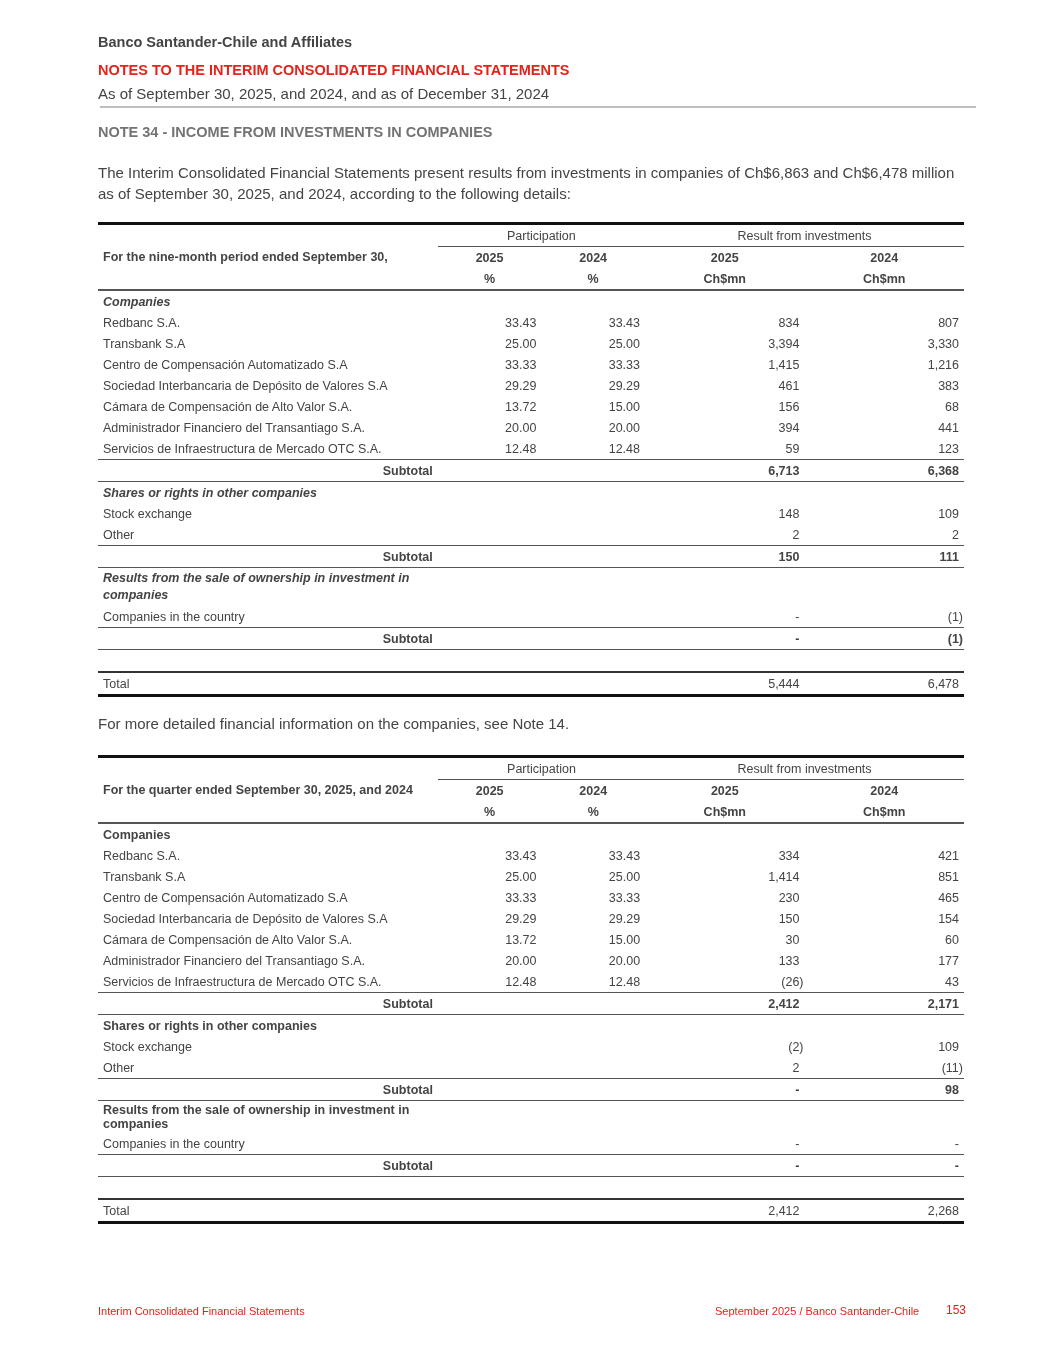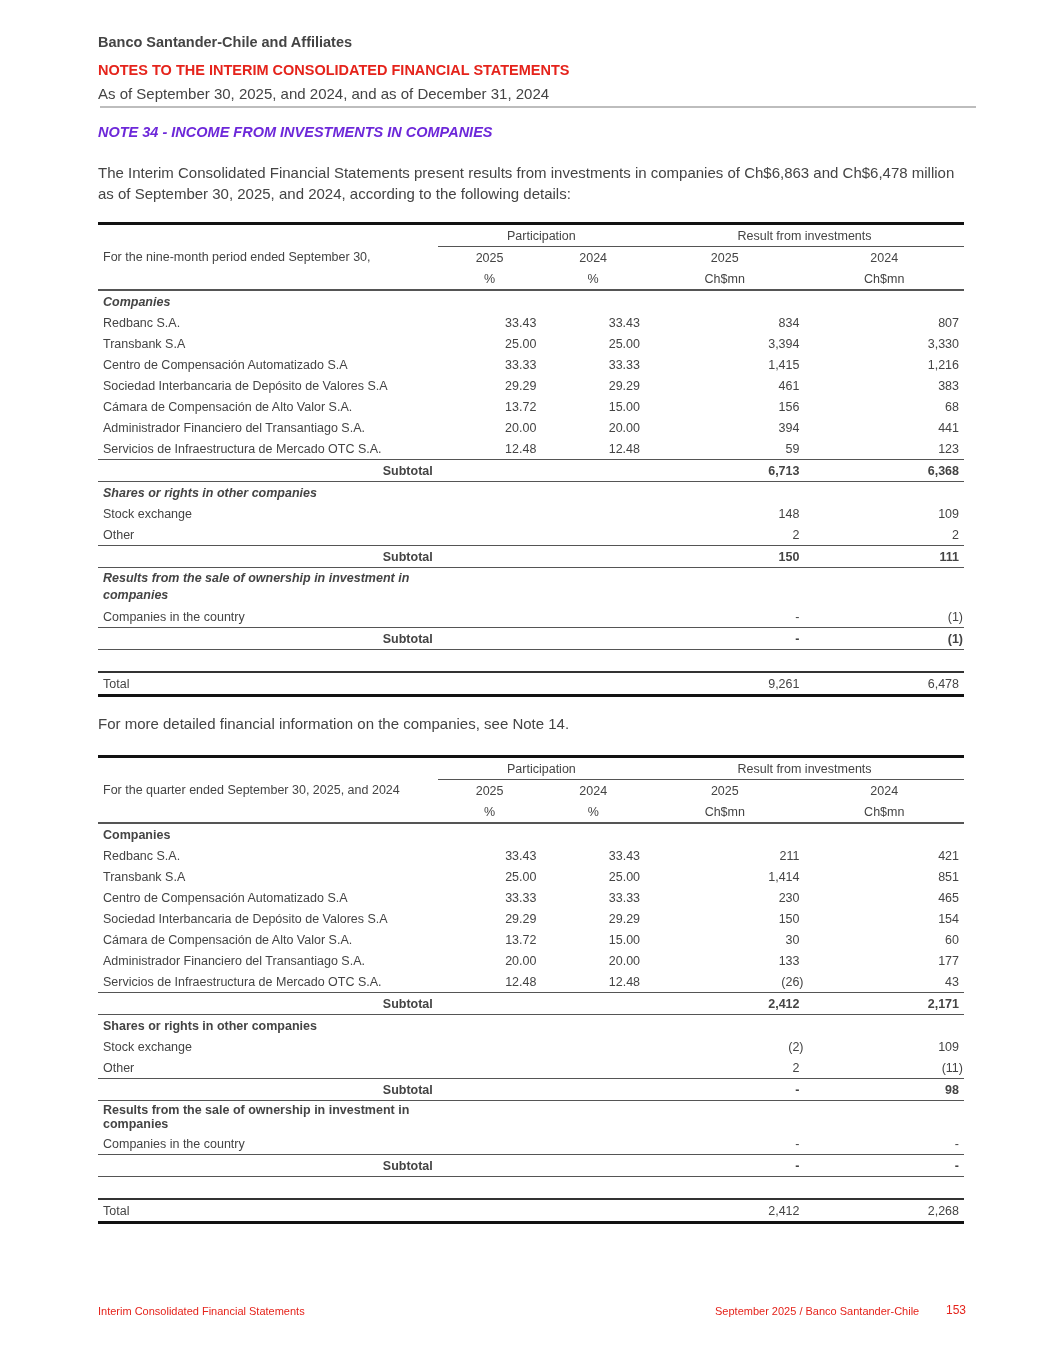--- a/index.html
+++ b/index.html
@@ -2,35 +2,35 @@
 <html><head>
 <meta charset="utf-8">
 <style>
   html, body { margin: 0; padding: 0; background: #ffffff; }
   body { width: 1055px; height: 1365px; position: relative; font-family: "Liberation Sans", sans-serif; color: #3a3a3a; }
   .page { position: absolute; left: 98px; top: 0; width: 868px; }
   .company { position: absolute; top: 34px; left: 0; font-size: 14.5px; font-weight: bold; color: #444; }
   .notes-title { position: absolute; top: 62px; left: 0; font-size: 14.5px; font-weight: bold; color: #e5231b; }
   .asof { position: absolute; top: 85px; left: 0; font-size: 15px; color: #444; }
   .hr-top { position: absolute; top: 106px; left: 2px; width: 876px; height: 2px; background: #bdbdbd; }
-  .note-title { position: absolute; top: 124px; left: 0; font-size: 14.5px; font-weight: bold; color: #6d28d9; font-style: italic; }
+  .note-title { position: absolute; top: 124px; left: 0; font-size: 14.5px; font-weight: bold; color: #737373; }
   .intro { position: absolute; top: 162px; left: 0; width: 875px; font-size: 15px; line-height: 21px; color: #444; }
   .between { position: absolute; top: 715px; left: 0; font-size: 15px; color: #444; }
 
   table.fin { position: absolute; left: 0; width: 866px; border-collapse: collapse; font-size: 12.5px; color: #444; }
   table.fin td { padding: 0 5px; height: 21px; white-space: nowrap; }
   table.fin tr.toprule td { border-top: 3px solid #111; height: 0; padding: 0; }
   .c-label { width: 330px; text-align: left; }
   .c-p1 { width: 94px; }
   .c-p2 { width: 94px; }
   .c-r1 { width: 150px; }
   .c-r2 { width: 150px; }
   .num { text-align: right; }
   .ctr { text-align: center; }
-  .hdr { font-weight: normal; margin-left: 48px; }
+  .hdr { font-weight: bold; margin-left: 48px; }
   .grp-line td.grp { border-bottom: 1px solid #555; }
   tr.hdr-last td { border-bottom: 2px solid #555; }
   tr.sect td.sec { font-weight: bold; }
   tr.sect.it td.sec { font-style: italic; }
   tr.before-sub td { border-bottom: 1px solid #555; }
   tr.subtotal td { font-weight: bold; border-bottom: 1px solid #555; }
   tr.subtotal td.sublabel { text-align: right; }
   tr.gap td { height: 21px; border-bottom: 2px solid #333; }
   tr.total td { font-weight: normal; border-bottom: 3px solid #111; }
   tr.wrap td.sec { white-space: normal; line-height: 17px; padding-top: 2px; padding-bottom: 2px; }
@@ -179,21 +179,21 @@
       <td class="num">-</td>
       <td class="num paren">(1)</td>
     </tr>
     <tr class="gap">
           <td colspan="5"></td>
         </tr>
     <tr class="total">
       <td>Total</td>
       <td></td>
           <td></td>
-      <td class="num">9,261</td>
+      <td class="num">5,444</td>
       <td class="num">6,478</td>
     </tr>
   </tbody>
     </table>
 
   <div class="between">For more detailed financial information on the companies, see Note 14.</div>
 
   <table class="fin" style="top:755px;">
     <tbody>
         <tr class="toprule">
@@ -218,21 +218,21 @@
       <td class="ctr hdr">Ch$mn</td>
       <td class="ctr hdr">Ch$mn</td>
     </tr>
     <tr class="sect">
           <td class="sec" colspan="5">Companies</td>
         </tr>
     <tr>
       <td>Redbanc S.A.</td>
       <td class="num">33.43</td>
       <td class="num">33.43</td>
-      <td class="num">211</td>
+      <td class="num">334</td>
       <td class="num">421</td>
     </tr>
     <tr>
       <td>Transbank S.A</td>
       <td class="num">25.00</td>
       <td class="num">25.00</td>
       <td class="num">1,414</td>
       <td class="num">851</td>
     </tr>
     <tr>

